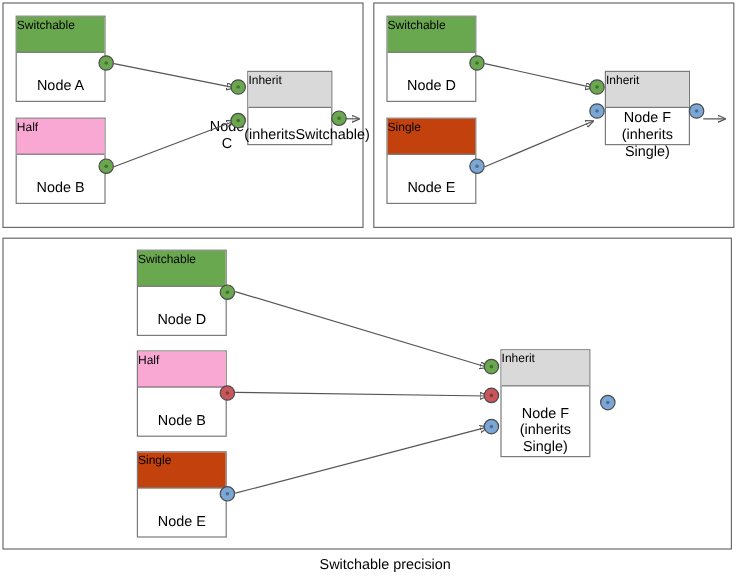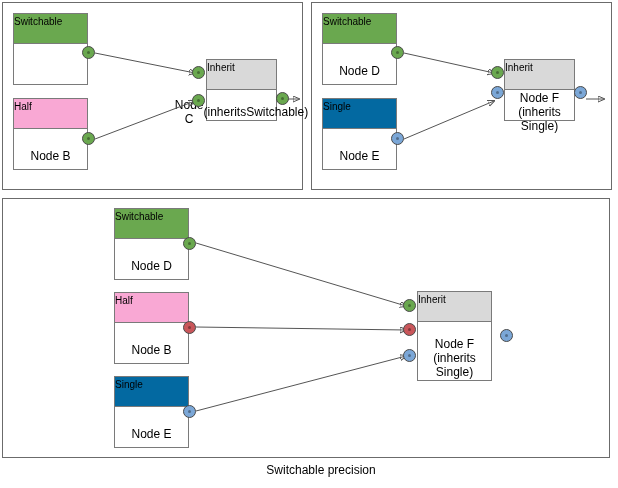--- a/index.html
+++ b/index.html
@@ -10,21 +10,21 @@
   .panel{position:absolute;background:#ffffff;border:1px solid #6b6b6b;box-sizing:border-box;}
 
   
   .node{position:absolute;box-sizing:border-box;border:1px solid #7a7a7a;background:#ffffff;}
   .node .hdr{height:30px;line-height:16px;text-align:left;font-size:10px;
              border-bottom:1px solid #7a7a7a;box-sizing:border-box;}
   .node .body{display:flex;align-items:center;justify-content:center;text-align:center;
               font-size:12px;line-height:14px;box-sizing:border-box;padding:2px;}
   .hdr.switchable{background:#6aa84f;}
   .hdr.half{background:#f9a8d4;}
-  .hdr.single{background:#0369a1;}
+  .hdr.single{background:#c2410c;}
   .hdr.inherit{background:#d9d9d9;}
 
   
   .port{position:absolute;width:13px;height:13px;border-radius:50%;
         box-sizing:border-box;border:1px solid #4a4a4a;}
   .port::after{content:"";position:absolute;left:50%;top:50%;width:3px;height:3px;
                margin:-1.5px 0 0 -1.5px;border-radius:50%;background:rgba(0,0,0,.35);}
   .port.green{background:#6aa84f;}
   .port.red{background:#c9565a;}
   .port.blue{background:#7ba7d7;}
@@ -37,20 +37,21 @@
 </style>
 </head>
 <body>
 
 <div class="canvas">
 
   <div class="panel" style="left:2px;top:2px;width:301px;height:188px;">
 
     <div class="node" style="left:10px;top:10px;width:75px;height:72px;">
       <div class="hdr switchable">Switchable</div>
+      <div class="body" style="height:54px;">Node A</div>
     </div>
 
     <div class="node" style="left:10px;top:95px;width:75px;height:72px;">
       <div class="hdr half">Half</div>
       <div class="body" style="height:54px;">Node B</div>
     </div>
 
     <div class="node" style="left:203px;top:56px;width:71px;height:62px;">
       <div class="hdr inherit">Inherit</div>
       <div class="body" style="height:44px;flex-direction:row;justify-content:center;">

